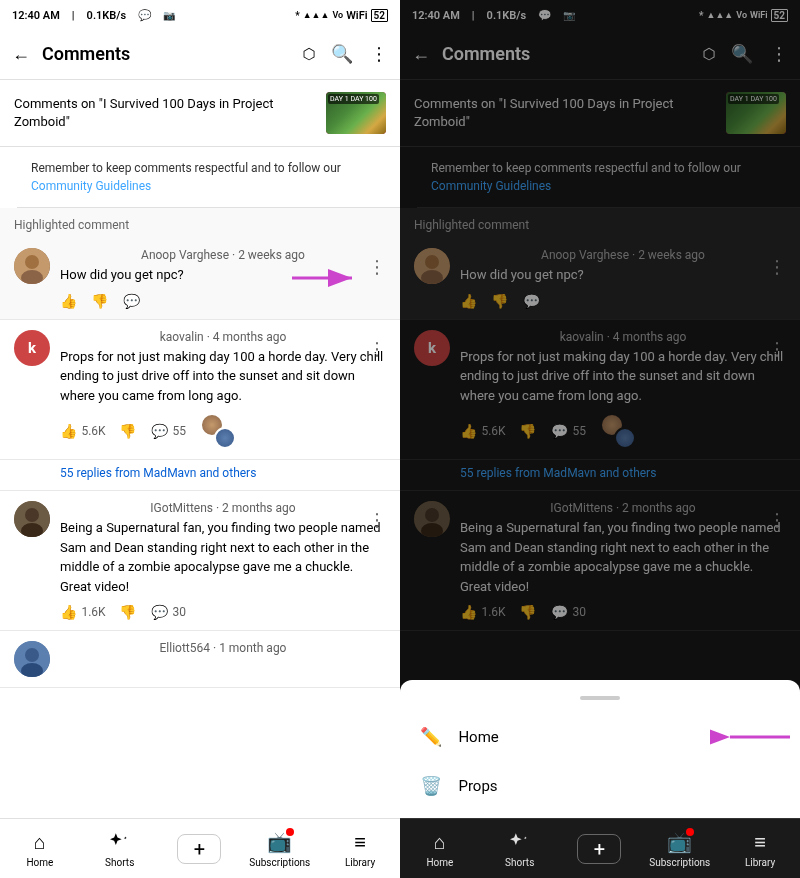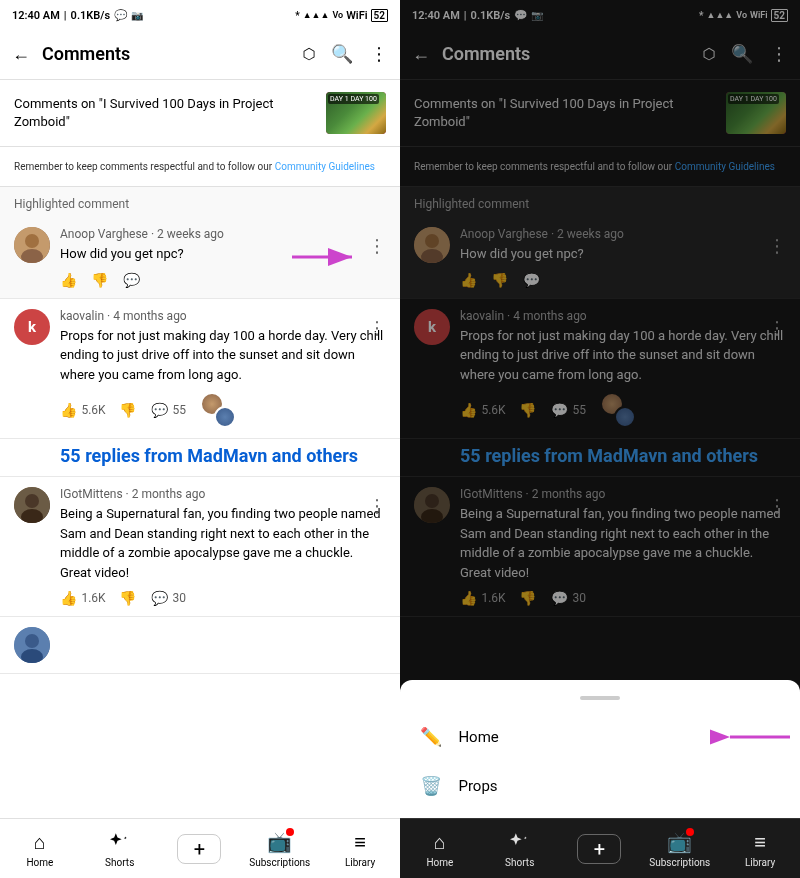--- a/index.html
+++ b/index.html
@@ -37,21 +37,21 @@
       align-items: center;
       padding: 6px 12px 4px;
       font-size: 11px;
       font-weight: 600;
       height: 28px;
       flex-shrink: 0;
     }
     .light .status-bar { background: #fff; color: #000; }
     .dark .status-bar { background: #1a1a1a; color: #fff; }
 
-    .status-left { display: flex; align-items: center; gap: 4px; }
+    .status-left { display: flex; align-items: center; gap: 12px; }
     .status-right { display: flex; align-items: center; gap: 3px; }
 
     
     .top-bar {
       display: flex;
       align-items: center;
       padding: 8px 12px;
       height: 52px;
       flex-shrink: 0;
     }
@@ -138,23 +138,24 @@
       color: #fff;
       background: rgba(0,0,0,0.6);
       padding: 1px 2px;
       border-radius: 2px;
       line-height: 1.2;
     }
 
     
     .guidelines {
       padding: 12px 14px;
-      font-size: 10px;
+      font-size: 12px;
       line-height: 1.5;
       border-bottom: 1px solid;
+      margin-left: 17px;
     }
     .light .guidelines { color: #333; border-color: #e0e0e0; }
     .dark .guidelines { color: #ccc; border-color: #333; }
 
     .guidelines a {
       color: #3ea6ff;
       text-decoration: none;
     }
 
     
@@ -195,20 +196,21 @@
     }
 
     .comment-body {
       flex: 1;
       min-width: 0;
     }
 
     .comment-meta {
       font-size: 12px;
       margin-bottom: 3px;
+      text-align: center;
     }
     .light .comment-meta { color: #606060; }
     .dark .comment-meta { color: #aaa; }
 
     .comment-text {
       font-size: 13px;
       line-height: 1.5;
       margin-bottom: 8px;
     }
     .light .comment-text { color: #000; }
@@ -240,22 +242,22 @@
       top: 14px;
       font-size: 18px;
       cursor: pointer;
       padding: 4px;
     }
     .light .more-btn { color: #606060; }
     .dark .more-btn { color: #aaa; }
 
     .replies-link {
       padding: 6px 14px 10px 60px;
-      font-size: 18px;
-      font-weight: 700;
+      font-size: 12px;
+      font-weight: 400;
       cursor: pointer;
       border-bottom: 1px solid;
     }
     .light .replies-link { color: #065fd4; border-color: #e8e8e8; background: #fff; }
     .dark .replies-link { color: #3ea6ff; border-color: #2d2d2d; background: #1a1a1a; }
 
     
     .bottom-nav {
       height: 60px;
       display: flex;
@@ -559,20 +561,25 @@
     </div>
 
     <div class="comment-item" style="position:relative;">
       <div class="avatar" style="background: linear-gradient(135deg, #7B9BC0, #3a5a8a);">
         <svg width="36" height="36" viewBox="0 0 36 36" style="border-radius:50%;">
           <circle cx="18" cy="18" r="18" fill="#5B7FAF"></circle>
           <circle cx="18" cy="14" r="7" fill="#3a5a8a"></circle>
           <ellipse cx="18" cy="30" rx="11" ry="8" fill="#2a4a7a"></ellipse>
         </svg>
       </div>
+      <div class="comment-body">
+        <div class="comment-meta">
+          <span>Elliott564</span> · <span>1 month ago</span>
+        </div>
+      </div>
     </div>
 
   </div>
 
   <div class="bottom-nav">
     <div class="nav-item">
       <span class="nav-icon">⌂</span>
       <span class="nav-label">Home</span>
     </div>
     <div class="nav-item">

